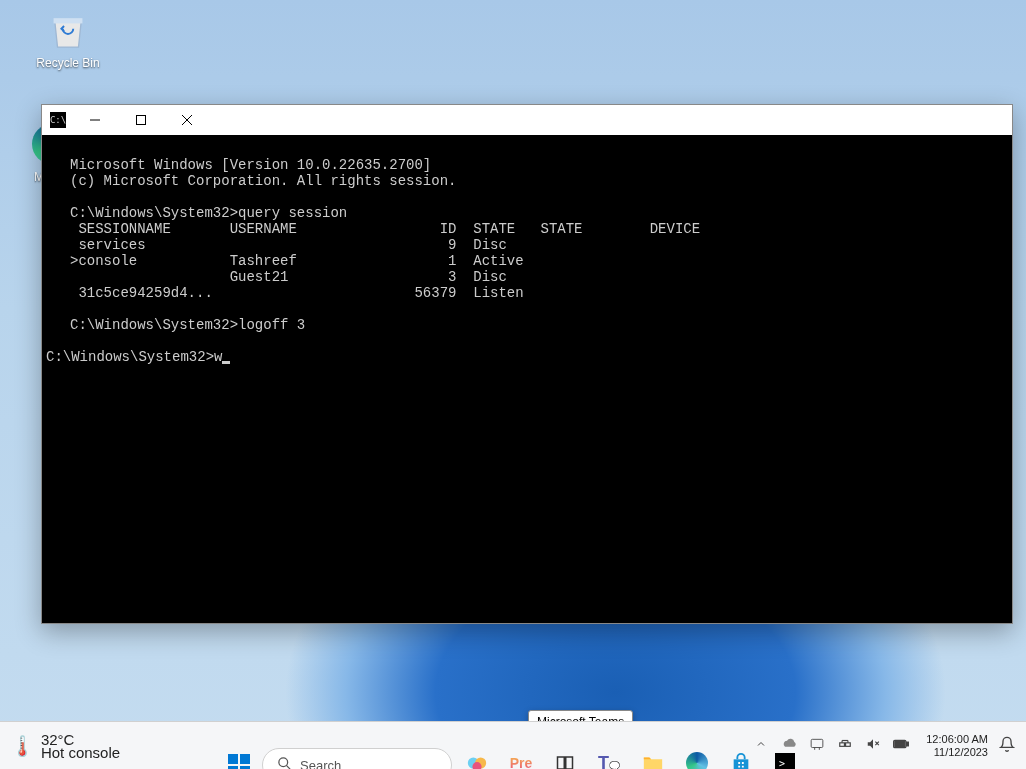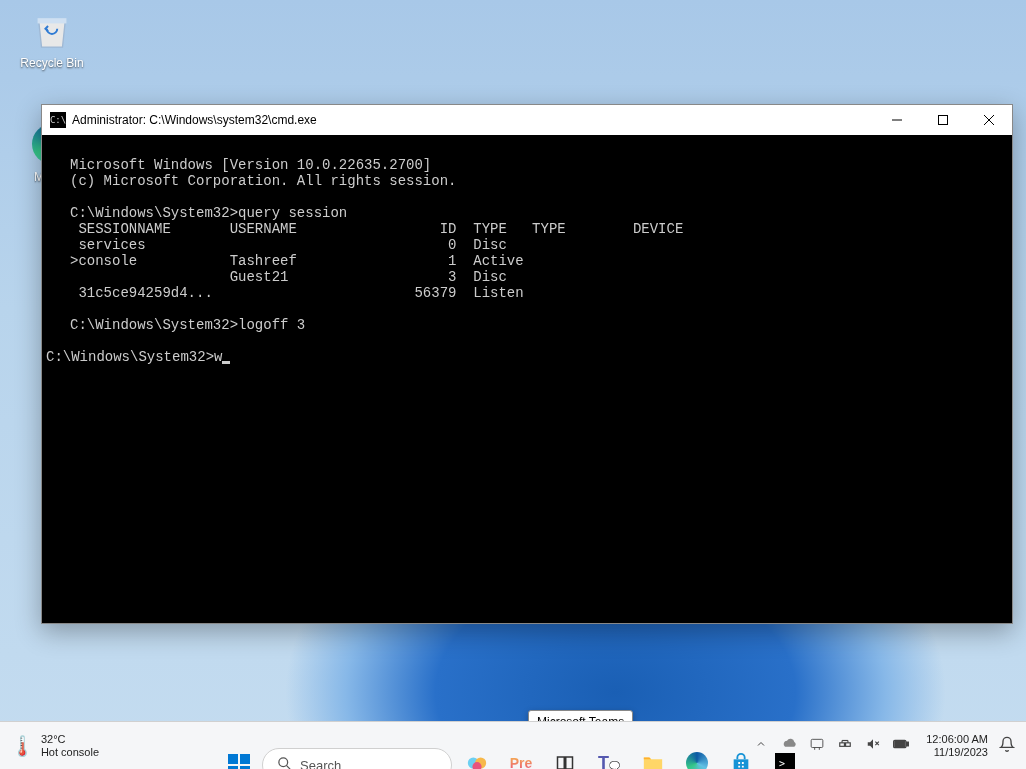--- a/index.html
+++ b/index.html
@@ -10,21 +10,21 @@
   position: relative;
   background: linear-gradient(180deg, #a8c8e8 0%, #b8d4ec 40%, #c4dcf0 100%);
 }
 .wallpaper-art {
   position: absolute; inset: 0;
   background: radial-gradient(ellipse 600px 400px at 60% 90%, #1a5fb4 0%, #2970c9 30%, #87b8e8 45%, transparent 55%),
               radial-gradient(ellipse 300px 200px at 58% 30%, #6fa8dc 0%, transparent 60%);
   z-index: 0;
 }
 .desktop-icon {
-  position: absolute; left: 14px; top: 6px;
+  position: absolute; left: 30px; top: 6px;
   width: 76px; text-align: center;
   color: #fff; text-shadow: 0 1px 2px rgba(0,0,0,.7);
   font-size: 12px; z-index: 1;
 }
 .desktop-icon .icon-box {
   width: 48px; height: 48px; margin: 0 auto 2px;
   display: flex; align-items: center; justify-content: center;
 }
 .desktop-icon.edge { top: 120px; left: 14px; }
 .recycle-svg { width: 42px; height: 42px; }
@@ -87,21 +87,21 @@
   position: absolute; left: 0; bottom: 0; right: 0;
   height: 48px; background: #f5f6f8;
   border-top: 1px solid #d0d0d0;
   display: flex; align-items: center;
   z-index: 5;
 }
 .weather {
   display: flex; align-items: center; padding: 0 10px; height: 100%;
 }
 .weather-icon { font-size: 20px; margin-right: 6px; }
-.weather-text { font-size: 11px; line-height: 13px; color: #222; }
+.weather-text { font-size: 15px; line-height: 13px; color: #222; }
 .center-group {
   position: absolute; left: 50%; transform: translateX(-50%);
   display: flex; align-items: flex-end; gap: 6px; height: 100%; margin-top: 26px;
 }
 .start-btn {
   width: 34px; height: 34px; display: flex; align-items: center; justify-content: center;
   border-radius: 4px;
 }
 .win-logo {
   width: 22px; height: 22px;
@@ -152,21 +152,20 @@
 <div class="desktop-icon edge">
   <div class="icon-box">
     <div class="edge-circle"></div>
   </div>
   <div style="overflow:hidden;white-space:nowrap;width:36px;margin:0 auto;">Microsoft Edge</div>
 </div>
 
 <div class="window">
   <div class="titlebar">
     <div class="app-icon">C:\</div>
-    <div class="title">Administrator: C:\Windows\system32\cmd.exe</div>
     <div class="win-controls">
       <div class="win-btn">
         <svg width="10" height="10">
             <line x1="0" y1="5" x2="10" y2="5" stroke="#000" stroke-width="1"></line>
           </svg>
       </div>
       <div class="win-btn">
         <svg width="10" height="10">
             <rect x="0.5" y="0.5" width="9" height="9" fill="none" stroke="#000" stroke-width="1"></rect>
           </svg>
@@ -177,22 +176,22 @@
             <line x1="10" y1="0" x2="0" y2="10" stroke="#000" stroke-width="1"></line>
           </svg>
       </div>
     </div>
   </div>
   <div class="terminal">
 <span class="row">Microsoft Windows [Version 10.0.22635.2700]</span>
 <span class="row">(c) Microsoft Corporation. All rights session.</span>
 <span class="row"> </span>
 <span class="row">C:\Windows\System32&gt;query session</span>
-<span class="row"> SESSIONNAME       USERNAME                 ID  TYPE   TYPE        DEVICE</span>
-<span class="row"> services                                    0  Disc</span>
+<span class="row"> SESSIONNAME       USERNAME                 ID  STATE   STATE        DEVICE</span>
+<span class="row"> services                                    9  Disc</span>
 <span class="row">&gt;console           Tashreef                  1  Active</span>
 <span class="row">                   Guest21                   3  Disc</span>
 <span class="row"> 31c5ce94259d4...                        56379  Listen</span>
 <span class="row"> </span>
 <span class="row">C:\Windows\System32&gt;logoff 3</span>
 <span class="row"> </span>
 <span><span>C:\Windows\System32&gt;w</span><span class="cursor"></span></span>
   </div>
 </div>
 
@@ -301,21 +300,21 @@
     </div>
     <div class="tray-icon">
       <svg width="16" height="12" viewBox="0 0 26 16" fill="none" stroke="#444" stroke-width="2">
           <rect x="1" y="2" width="20" height="12" rx="2"></rect>
           <rect x="22" y="5" width="3" height="6" fill="#444"></rect>
           <rect x="3" y="4" width="16" height="8" fill="#444"></rect>
         </svg>
     </div>
     <div class="clock">
       <div>12:06:00 AM</div>
-      <div>11/19/2023</div>
+      <div>11/12/2023</div>
     </div>
     <div class="tray-icon">
       <svg width="16" height="16" viewBox="0 0 24 24" fill="none" stroke="#444" stroke-width="2">
           <path d="M18 8 a6 6 0 1 0 -12 0 c0 7 -3 9 -3 9 h18 s-3 -2 -3 -9"></path>
           <path d="M10 21 a2 2 0 0 0 4 0"></path>
         </svg>
     </div>
   </div>
 </div>
 

